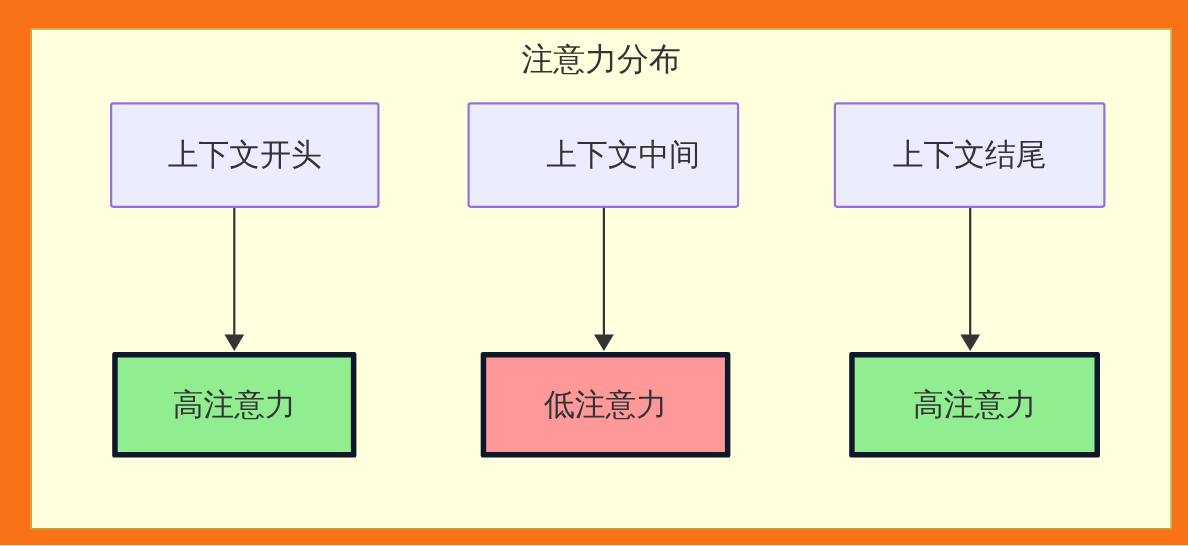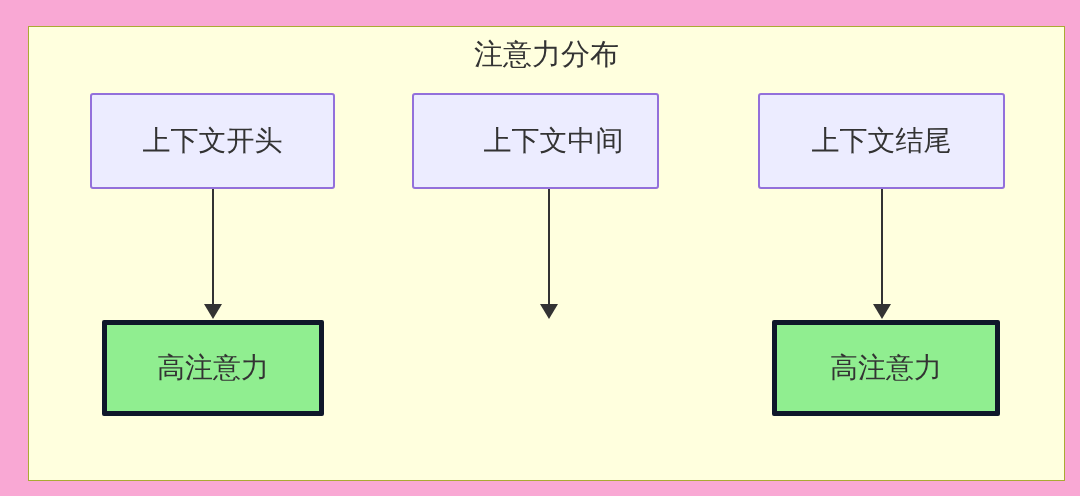--- a/index.html
+++ b/index.html
@@ -2,21 +2,21 @@
 <html><head>
 <meta charset="utf-8">
 <style>
   html, body { margin: 0; padding: 0; background: #ffffff; }
   .stage {
     position: relative;
     width: 1080px;
     height: 496px;
     font-family: "Liberation Sans", sans-serif;
     overflow: hidden;
-    background: #f9a8d4;
+    background: #f97316;
   }
   .subgraph {
     position: absolute;
     left: 28px; top: 26px;
     width: 1035px; height: 453px;
     background: #ffffde;
     border: 1px solid #aaaa33;
   }
   .diagram-title {
     position: absolute;
@@ -35,22 +35,22 @@
     color: #333333;
     text-align: center;
   }
   .src {
     top: 93px;
     height: 96px;
     background: #ececff;
     border: 2px solid #9370db;
     border-radius: 3px;
   }
-  #src-0 { left: 90px;  width: 245px; }
-  #src-1 { left: 412px; width: 247px; padding-left: 36px; }
+  #src-0 { left: 100px;  width: 245px; }
+  #src-1 { left: 425px; width: 247px; padding-left: 36px; }
   #src-2 { left: 758px; width: 247px; text-align: center; }
   .result {
     top: 320px;
     height: 96px;
     border: 5px solid #0f172a;
     border-radius: 2px;
   }
   .result.high { background: #90ee90; }
   .result.low  { background: #ff9999; }
   #res-0 { left: 102px; width: 222px; }
@@ -72,20 +72,21 @@
 
   <div class="subgraph">
     <div class="diagram-title">注意力分布</div>
   </div>
 
   <div class="node src" id="src-0">上下文开头</div>
   <div class="node src" id="src-1">上下文中间</div>
   <div class="node src" id="src-2">上下文结尾</div>
 
   <div class="node result high" id="res-0">高注意力</div>
+  <div class="node result low" id="res-1">低注意力</div>
   <div class="node result high" id="res-2">高注意力</div>
 
   <svg class="edges" viewBox="0 0 1080 496">
     <g>
       <line x1="213" y1="189" x2="213" y2="305"></line>
       <polygon points="204,304 222,304 213,319"></polygon>
     </g>
     <g>
       <line x1="549" y1="189" x2="549" y2="305"></line>
       <polygon points="540,304 558,304 549,319"></polygon>

